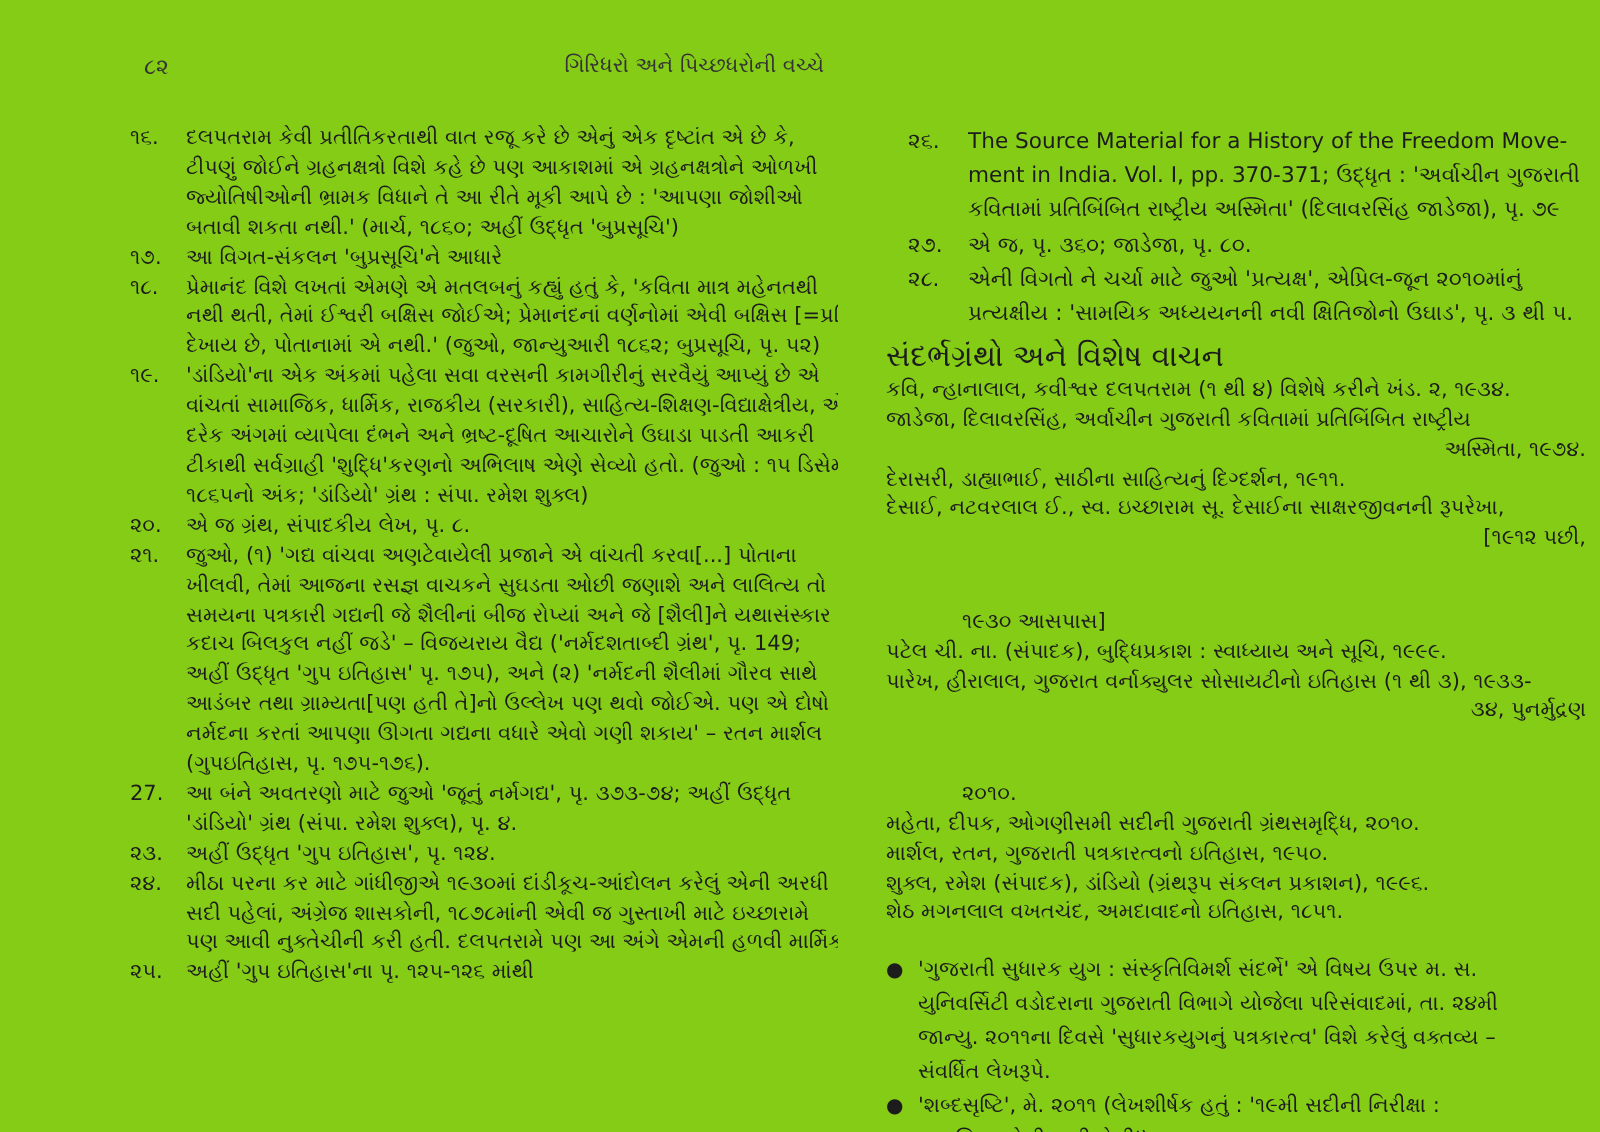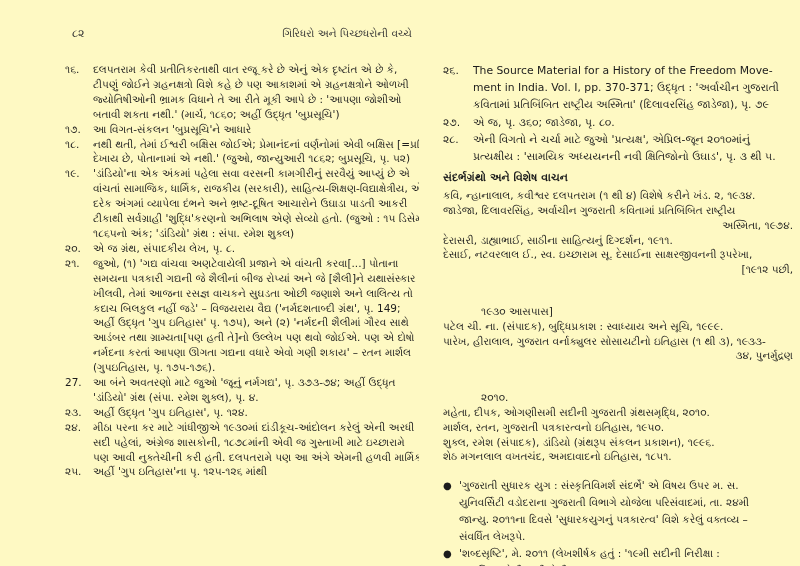--- a/index.html
+++ b/index.html
@@ -1,33 +1,33 @@
 <!DOCTYPE html>
 <html><head>
 <meta charset="utf-8">
 <style>
   html,body{margin:0;padding:0;background:#ffffff;}
   .page{
-    position:relative;width:800px;height:566px;background:#fef9c3;
+    position:relative;width:800px;height:566px;background:#84cc16;
     font-family:"DejaVu Sans","Liberation Sans",sans-serif;
     color:#1c1c1c;overflow:hidden;
   }
   .pagenum{position:absolute;top:27px;left:72px;font-size:11px;color:#333;}
   .runtitle{position:absolute;top:27px;right:388px;font-size:10.5px;color:#333;white-space:nowrap;}
   .col{position:absolute;top:62px;}
   .col.left{left:65px;width:354px;}
   .col.right{left:443px;width:350px;}
   .note{display:flex;align-items:flex-start;}
   .nnum{flex:0 0 28px;white-space:nowrap;}
-  .col.right .nnum{flex:0 0 30px;}
+  .col.right .nnum{flex:0 0 30px;margin-left:11px;}
   .nbody{flex:1;min-width:0;}
   .col.left .note{font-size:10.5px;line-height:14.9px;}
   .col.right .rnotes .note{font-size:10.8px;line-height:17.2px;}
   .line{white-space:nowrap;overflow:hidden;}
-  .bib-head{margin-top:5px;font-weight:bold;font-size:11px;line-height:16px;white-space:nowrap;}
+  .bib-head{margin-top:5px;font-weight:normal;font-size:15px;line-height:16px;white-space:nowrap;}
   .bib{margin-top:2px;font-size:10.5px;line-height:14.8px;}
   .bibline{white-space:nowrap;overflow:hidden;}
   .bibline.ind1{padding-left:22px;text-align:right;}
   .bibline.ind2{padding-left:38px;margin-top:27px;}
   .bullets{margin-top:13px;font-size:10.5px;line-height:17px;}
   .bullet{display:flex;align-items:flex-start;}
   .bdot{flex:0 0 16px;font-size:10px;line-height:17px;}
   .endmark-wrap{margin-top:7px;padding-left:122px;}
   .endmark{display:inline-block;width:8px;height:8px;border:2.5px solid #111;background:#fff;}
 </style>
@@ -51,20 +51,21 @@
       </div>
       <div class="note">
         <span class="nnum">૧૭.</span>
         <div class="nbody">
           <div class="line">આ વિગત-સંકલન 'બુપ્રસૂચિ'ને આધારે</div>
         </div>
       </div>
       <div class="note">
         <span class="nnum">૧૮.</span>
         <div class="nbody">
+          <div class="line">પ્રેમાનંદ વિશે લખતાં એમણે એ મતલબનું કહ્યું હતું કે, 'કવિતા માત્ર મહેનતથી</div>
           <div class="line">નથી થતી, તેમાં ઈશ્વરી બક્ષિસ જોઈએ; પ્રેમાનંદનાં વર્ણનોમાં એવી બક્ષિસ [=પ્રતિભા?]</div>
           <div class="line">દેખાય છે, પોતાનામાં એ નથી.' (જુઓ, જાન્યુઆરી ૧૮૬૨; બુપ્રસૂચિ, પૃ. ૫૨)</div>
         </div>
       </div>
       <div class="note">
         <span class="nnum">૧૯.</span>
         <div class="nbody">
           <div class="line">'ડાંડિયો'ના એક અંકમાં પહેલા સવા વરસની કામગીરીનું સરવૈયું આપ્યું છે એ</div>
           <div class="line">વાંચતાં સામાજિક, ધાર્મિક, રાજકીય (સરકારી), સાહિત્ય-શિક્ષણ-વિદ્યાક્ષેત્રીય, એમ</div>
           <div class="line">દરેક અંગમાં વ્યાપેલા દંભને અને ભ્રષ્ટ-દૂષિત આચારોને ઉઘાડા પાડતી આકરી</div>
@@ -75,22 +76,22 @@
       <div class="note">
         <span class="nnum">૨૦.</span>
         <div class="nbody">
           <div class="line">એ જ ગ્રંથ, સંપાદકીય લેખ, પૃ. ૮.</div>
         </div>
       </div>
       <div class="note">
         <span class="nnum">૨૧.</span>
         <div class="nbody">
           <div class="line">જુઓ, (૧) 'ગદ્ય વાંચવા અણટેવાયેલી પ્રજાને એ વાંચતી કરવા[...] પોતાના</div>
+          <div class="line">ખીલવી, તેમાં આજના રસજ્ઞ વાચકને સુઘડતા ઓછી જણાશે અને લાલિત્ય તો</div>
           <div class="line">સમયના પત્રકારી ગદ્યની જે શૈલીનાં બીજ રોપ્યાં અને જે [શૈલી]ને યથાસંસ્કાર</div>
-          <div class="line">ખીલવી, તેમાં આજના રસજ્ઞ વાચકને સુઘડતા ઓછી જણાશે અને લાલિત્ય તો</div>
           <div class="line">કદાચ બિલકુલ નહીં જડે' – વિજયરાય વૈદ્ય ('નર્મદશતાબ્દી ગ્રંથ', પૃ. 149;</div>
           <div class="line">અહીં ઉદ્ધૃત 'ગુપ ઇતિહાસ' પૃ. ૧૭૫), અને (૨) 'નર્મદની શૈલીમાં ગૌરવ સાથે</div>
           <div class="line">આડંબર તથા ગ્રામ્યતા[પણ હતી તે]નો ઉલ્લેખ પણ થવો જોઈએ. પણ એ દોષો</div>
           <div class="line">નર્મદના કરતાં આપણા ઊગતા ગદ્યના વધારે એવો ગણી શકાય' – રતન માર્શલ</div>
           <div class="line">(ગુપઇતિહાસ, પૃ. ૧૭૫-૧૭૬).</div>
         </div>
       </div>
       <div class="note">
         <span class="nnum">27.</span>
         <div class="nbody">

